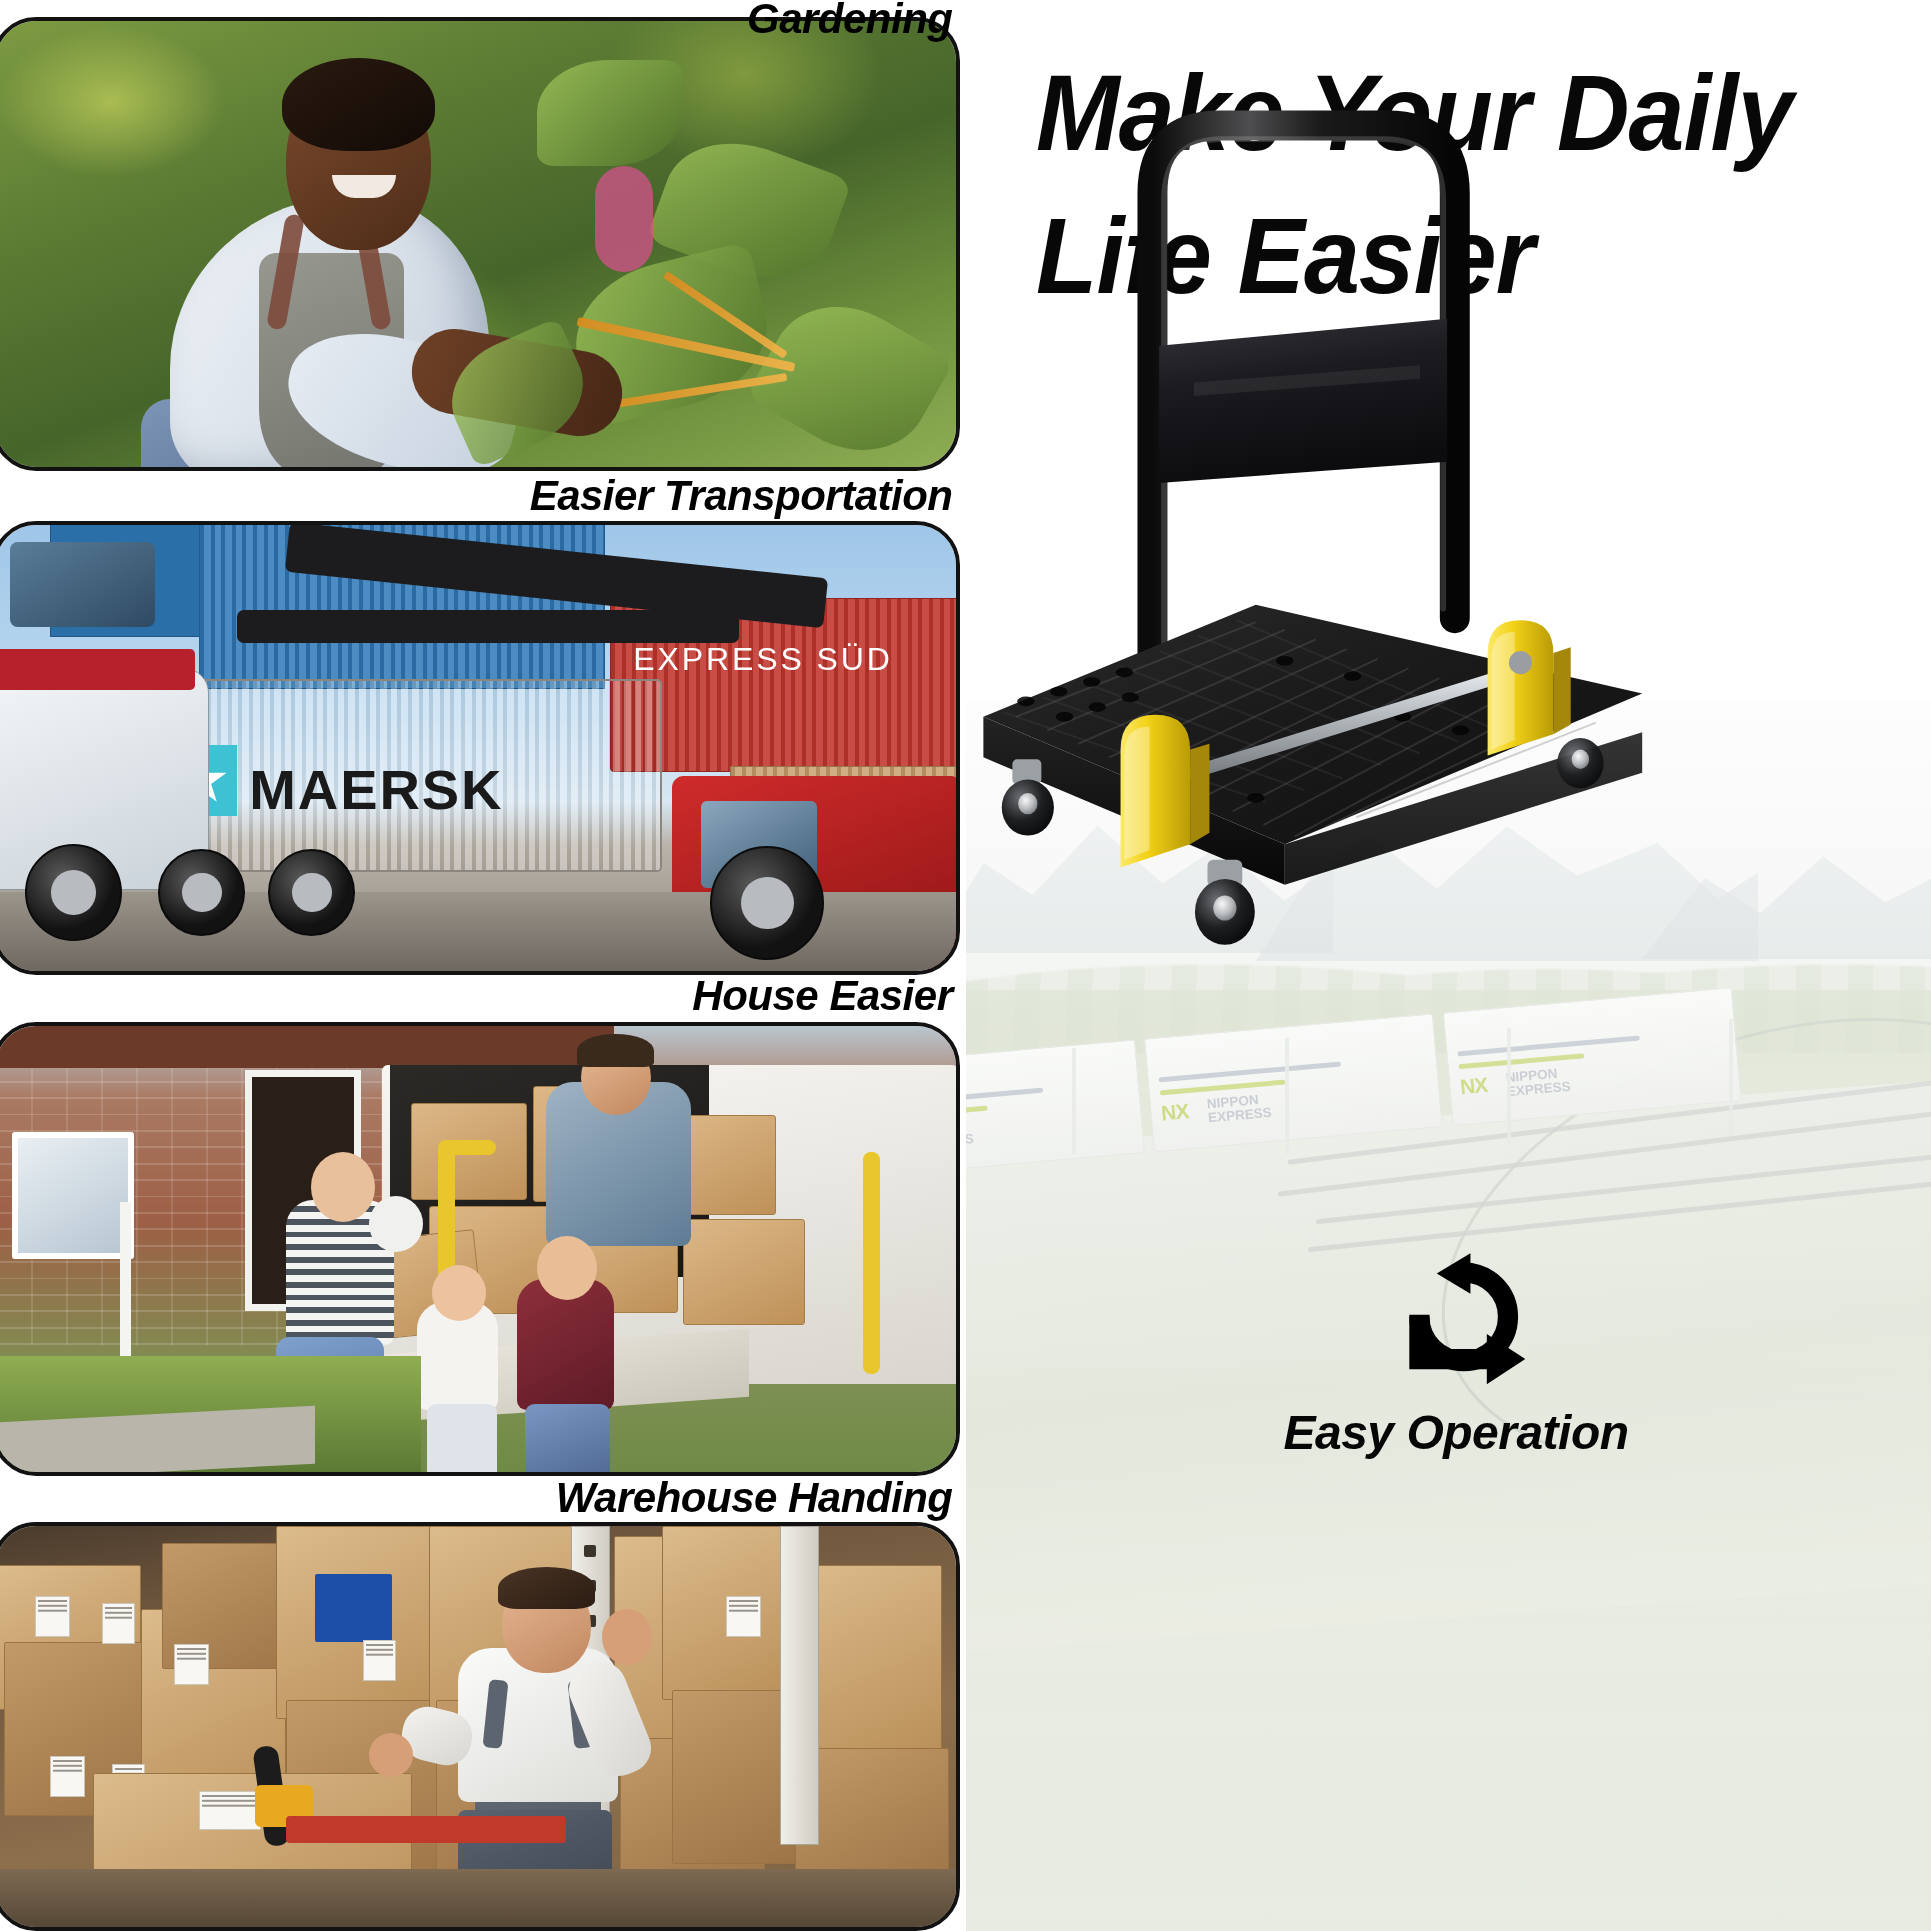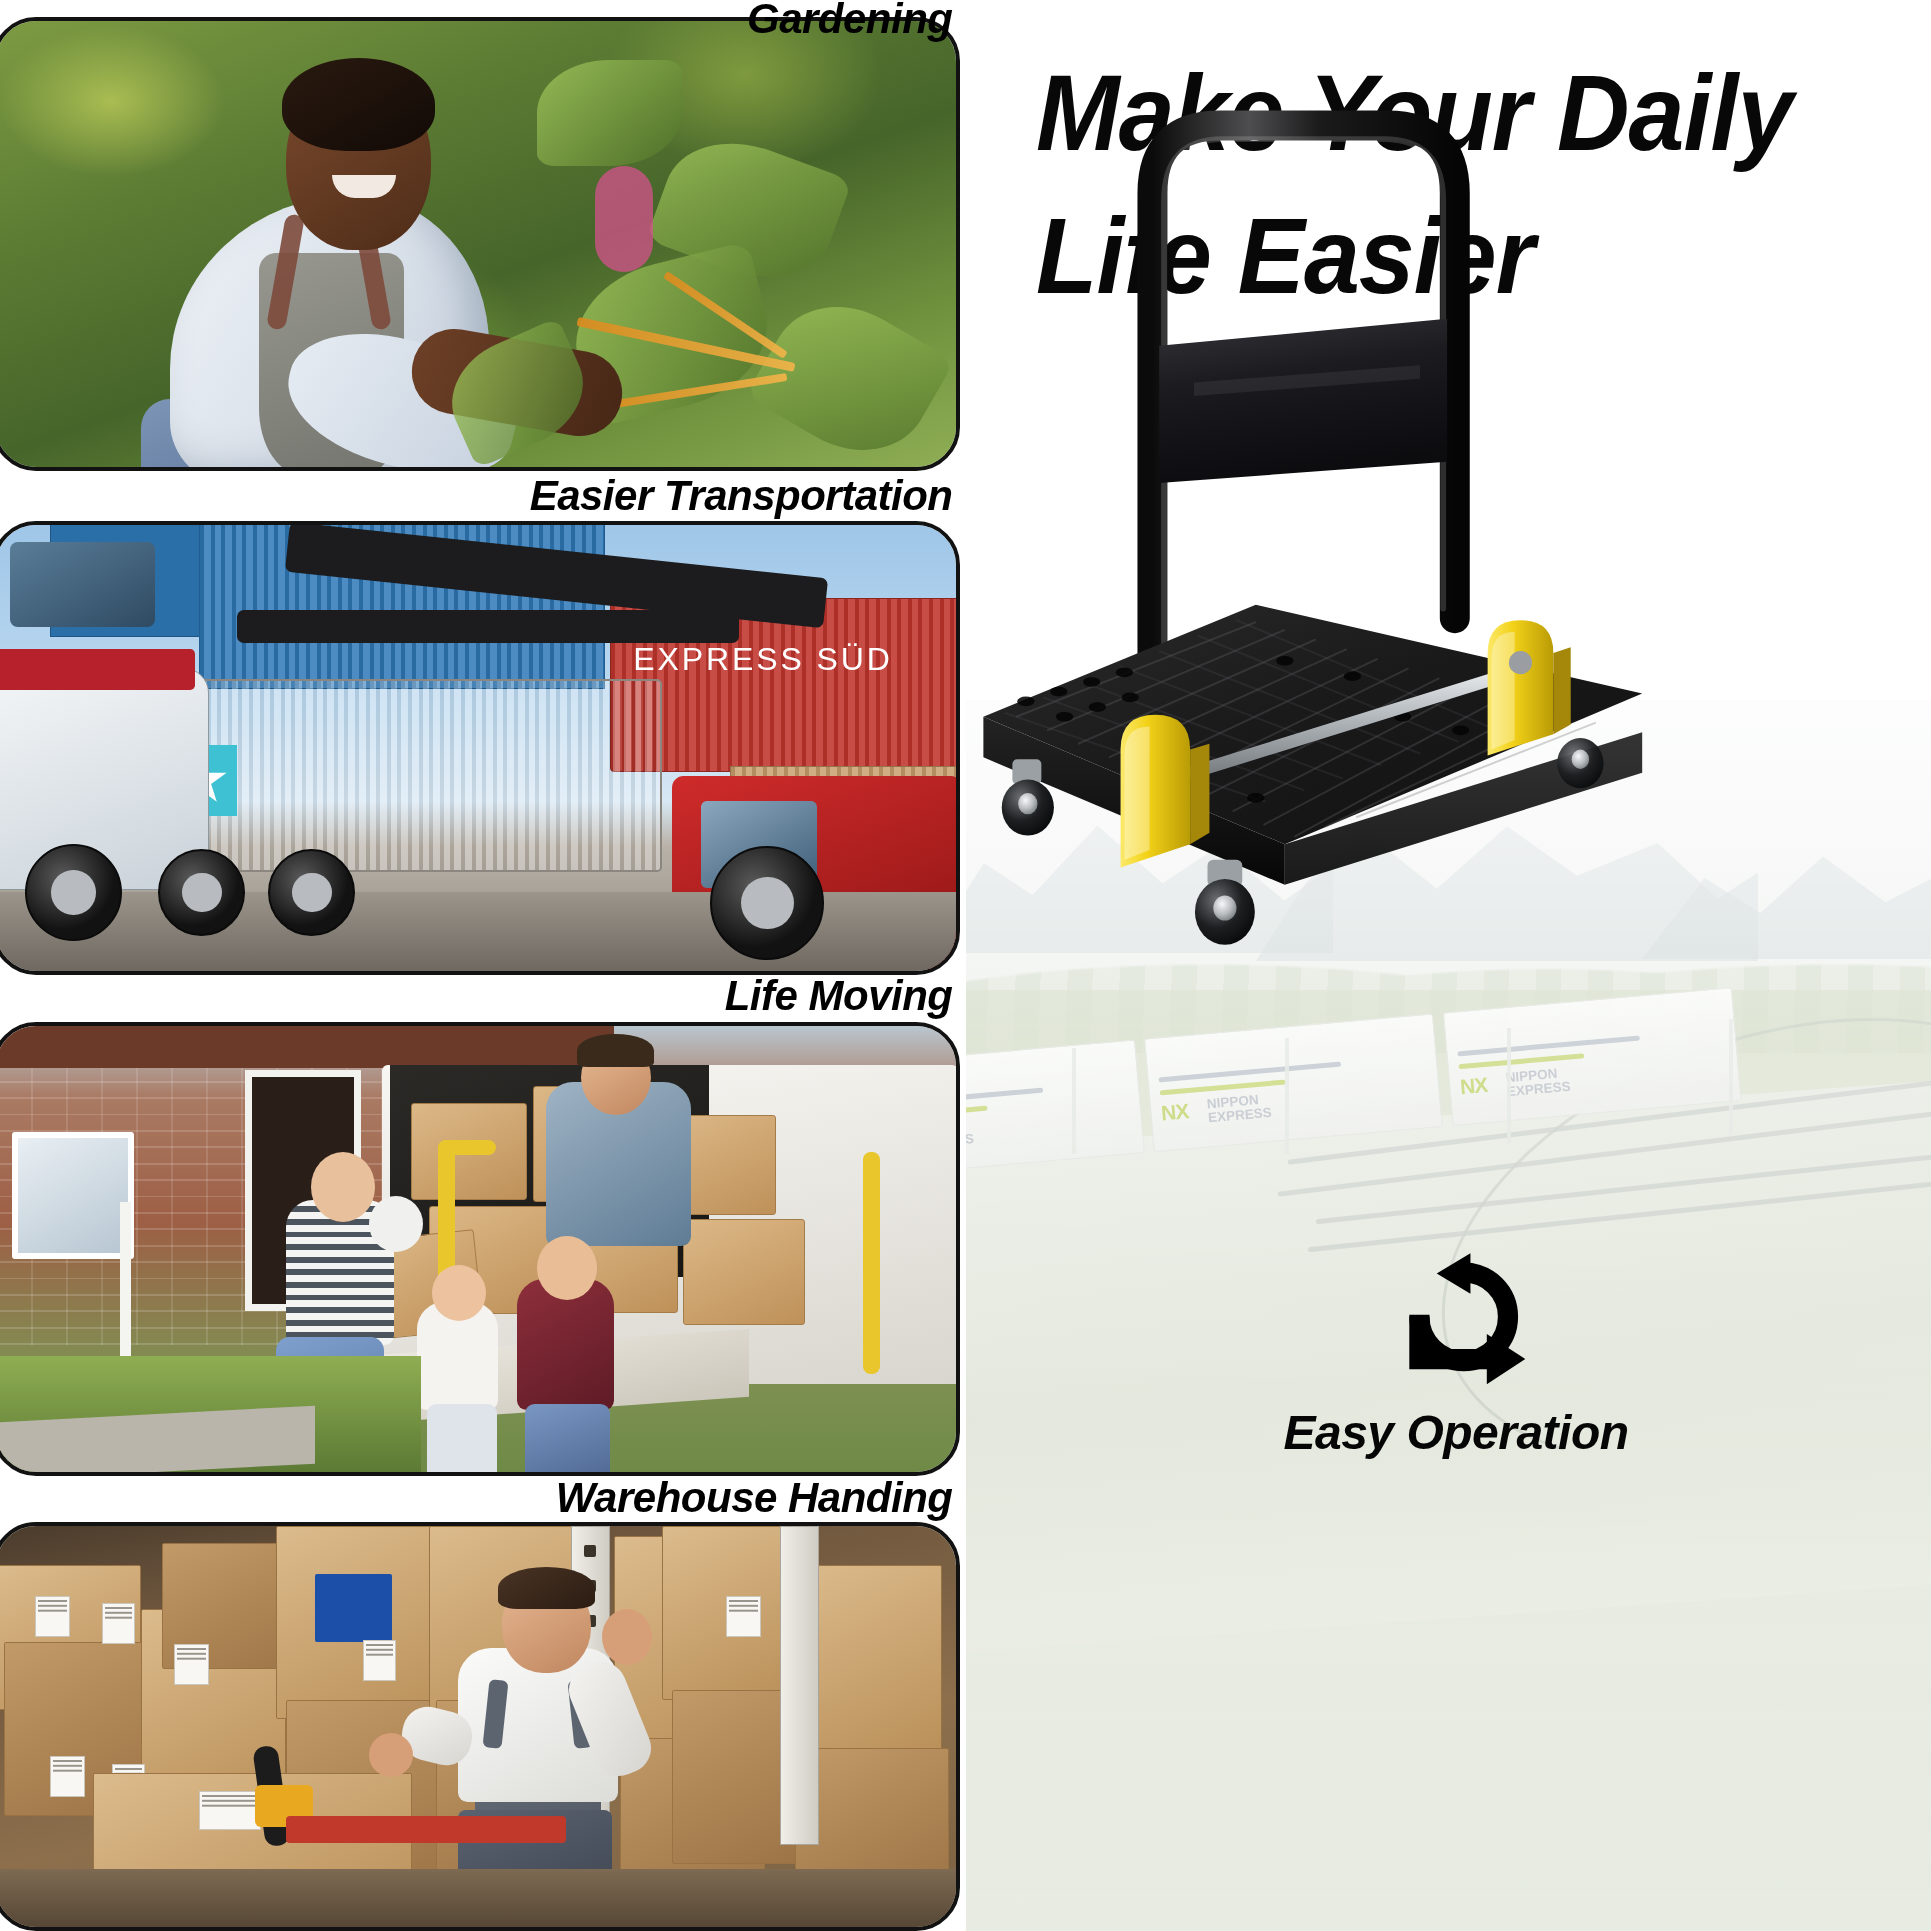--- a/index.html
+++ b/index.html
@@ -256,20 +256,21 @@
         <div class="tr-blue2"></div>
         <div class="tr-blue"></div>
         <div class="tr-hamburg"></div>
         <div class="tr-hamburg-txt">EXPRESS SÜD</div>
         <div class="tr-boom" style="left:290px;top:25px;width:541px;height:50px;transform:rotate(6deg);"></div>
         <div class="tr-boom" style="left:241px;top:85px;width:502px;height:33px;"></div>
         <div class="tr-maersk"></div>
         <div class="tr-star">
             <b></b>
           </div>
+        <div class="tr-maersk-txt">MAERSK</div>
         <div class="tr-tan"></div>
         <div class="tr-truck-cab"></div>
         <div class="tr-cab-glass"></div>
         <div class="tr-cab-red"></div>
         <div class="tr-reach"></div>
         <div class="tr-reach-glass"></div>
         <div class="tr-ground"></div>
         <div class="tr-wheel" style="left:29px;top:319px;width:97px;height:97px;">
             <i></i>
           </div>
@@ -326,21 +327,21 @@
         <div style="position:absolute;left:431px;top:378px;width:70px;height:83px;background:#dfe3ea;border-radius:9.7px;"></div>
 
         <div class="hm-person" style="left:521px;top:253px;width:97px;height:131px;background:linear-gradient(150deg,#8d2f3b,#5e1b26);"></div>
         <div class="hm-head" style="left:541px;top:210px;width:60px;height:64px;background:#e9bd96;"></div>
         <div class="hm-head" style="left:535px;top:203px;width:71px;height:48px;background:#3d2a1a;border-radius:50% 50% 28% 28%;z-index:-1;"></div>
         <div style="position:absolute;left:529px;top:378px;width:85px;height:85px;background:linear-gradient(160deg,#7a96c2,#4b6590);border-radius:9.7px;"></div>
         <div class="hm-lawn"></div>
         <div class="hm-path"></div>
       </div>
     </div>
-    <div class="caption" style="top:975px;">Life Moving</div>
+    <div class="caption" style="top:975px;">House Easier</div>
 
     <div class="photo-panel p4">
       <div class="scene">
         <div class="wh-bg"></div>
         <div class="wh-box" style="left:0px;top:39px;width:145px;height:145px;"></div>
         <div class="wh-box dark" style="left:7.7px;top:116px;width:154px;height:174px;"></div>
         <div class="wh-box" style="left:145px;top:83px;width:145px;height:203px;"></div>
         <div class="wh-box dark" style="left:166px;top:17.4px;width:164px;height:126px;"></div>
         <div class="wh-box" style="left:280px;top:0px;width:183px;height:193px;"></div>
         <div class="wh-blue" style="left:319px;top:48px;width:77px;height:68px;"></div>

